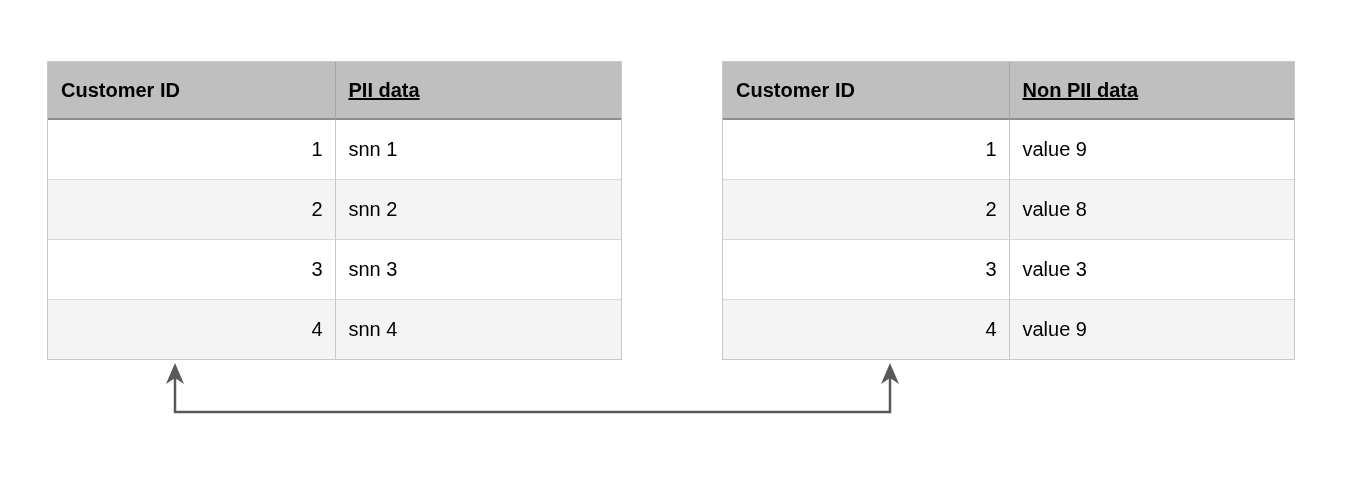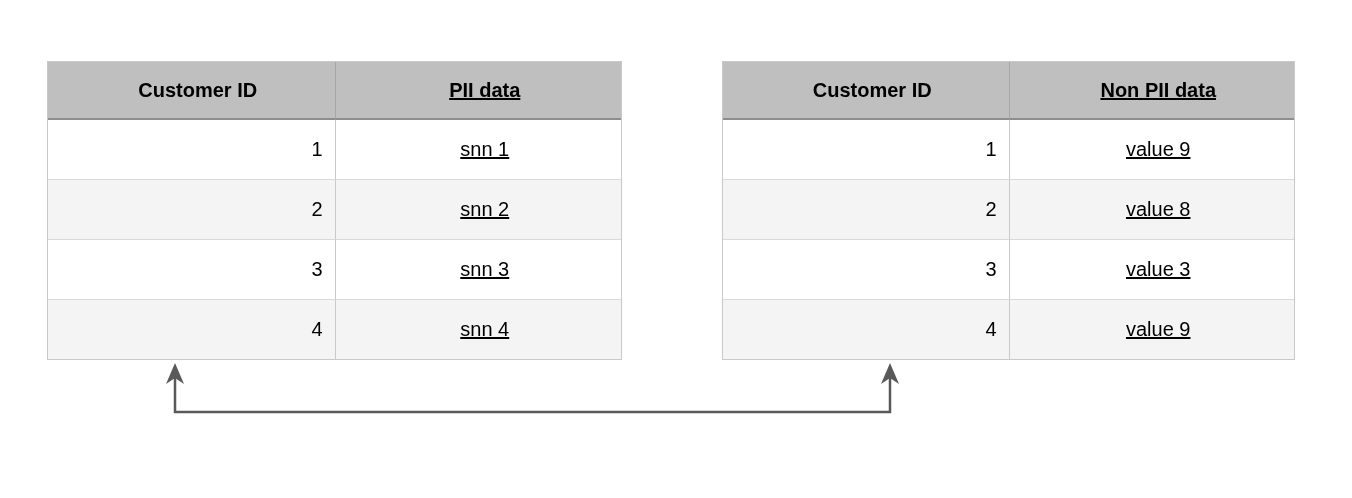--- a/index.html
+++ b/index.html
@@ -22,38 +22,38 @@
   }
   table.tbl-left  { left: 47px;  width: 575px; }
   table.tbl-right { left: 722px; width: 573px; }
   .tbl col { width: 50%; }
   .tbl th {
     height: 56px;
     background: #bfbfbf;
     border-bottom: 2px solid #8e8e8e;
     font-size: 20px;
     font-weight: bold;
-    text-align: center;
+    text-align: left;
     padding: 0 0 0 13px;
     vertical-align: middle;
   }
   .tbl th + th { border-left: 1px solid #a6a6a6; text-decoration: underline; }
   .tbl td {
     height: 59px;
     font-size: 20px;
     font-weight: normal;
     vertical-align: middle;
     background: #ffffff;
     padding: 0;
   }
   .tbl td + td { border-left: 1px solid #c9c9c9; }
   .tbl tbody tr + tr td { border-top: 1px solid #d9d9d9; }
   .tbl tbody tr:nth-child(even) td { background: #f4f4f4; }
   .tbl td.num { text-align: right; padding-right: 12px; }
-  .tbl td.val { text-align: center;  padding-left: 13px; text-decoration: underline; }
+  .tbl td.val { text-align: left;  padding-left: 13px; }
   svg.connector {
     position: absolute;
     left: 0; top: 0;
     width: 1352px; height: 498px;
     pointer-events: none;
   }
 </style>
 </head>
 <body>
 

